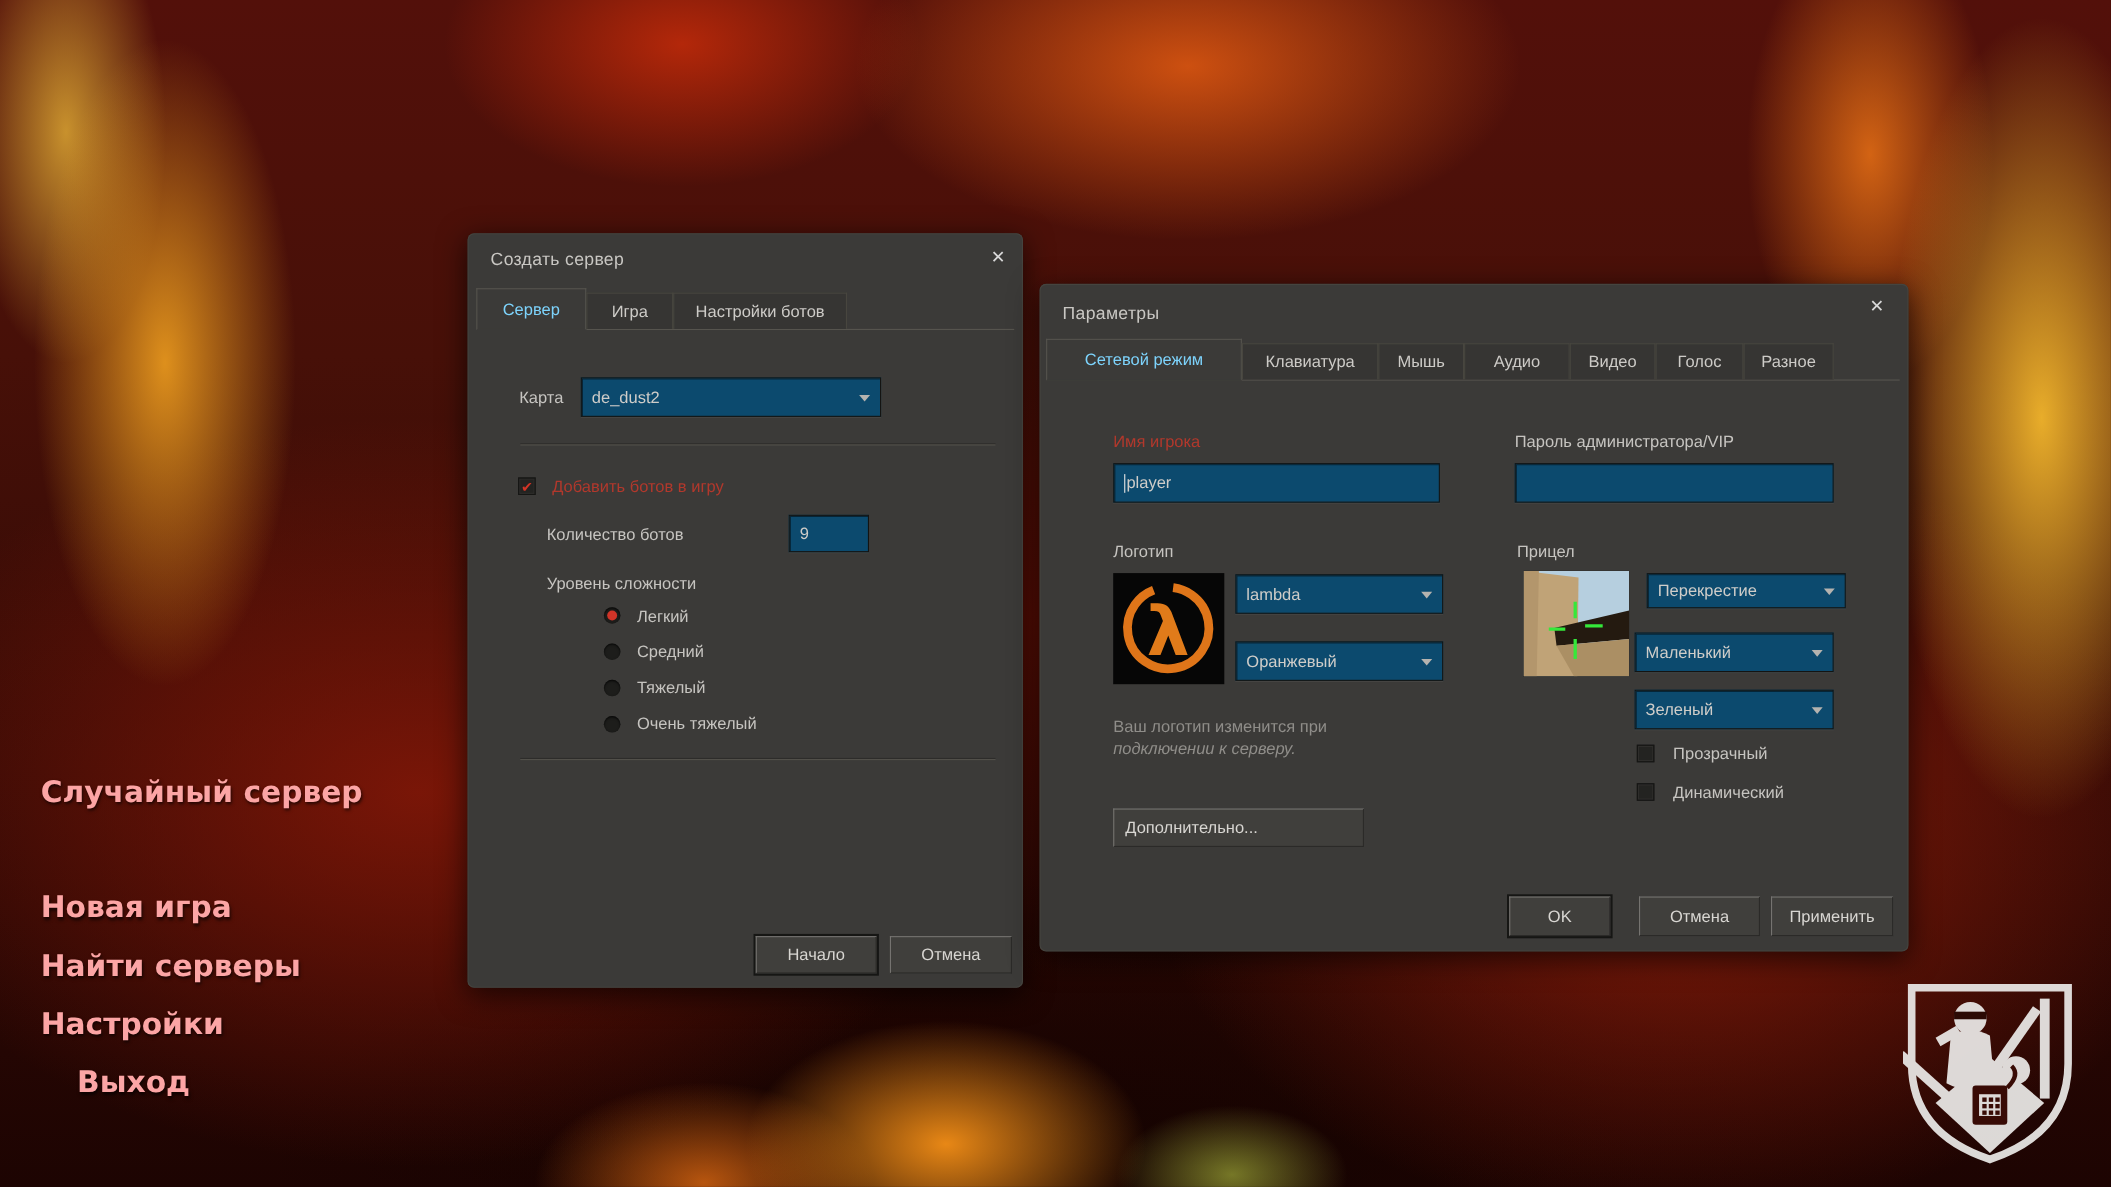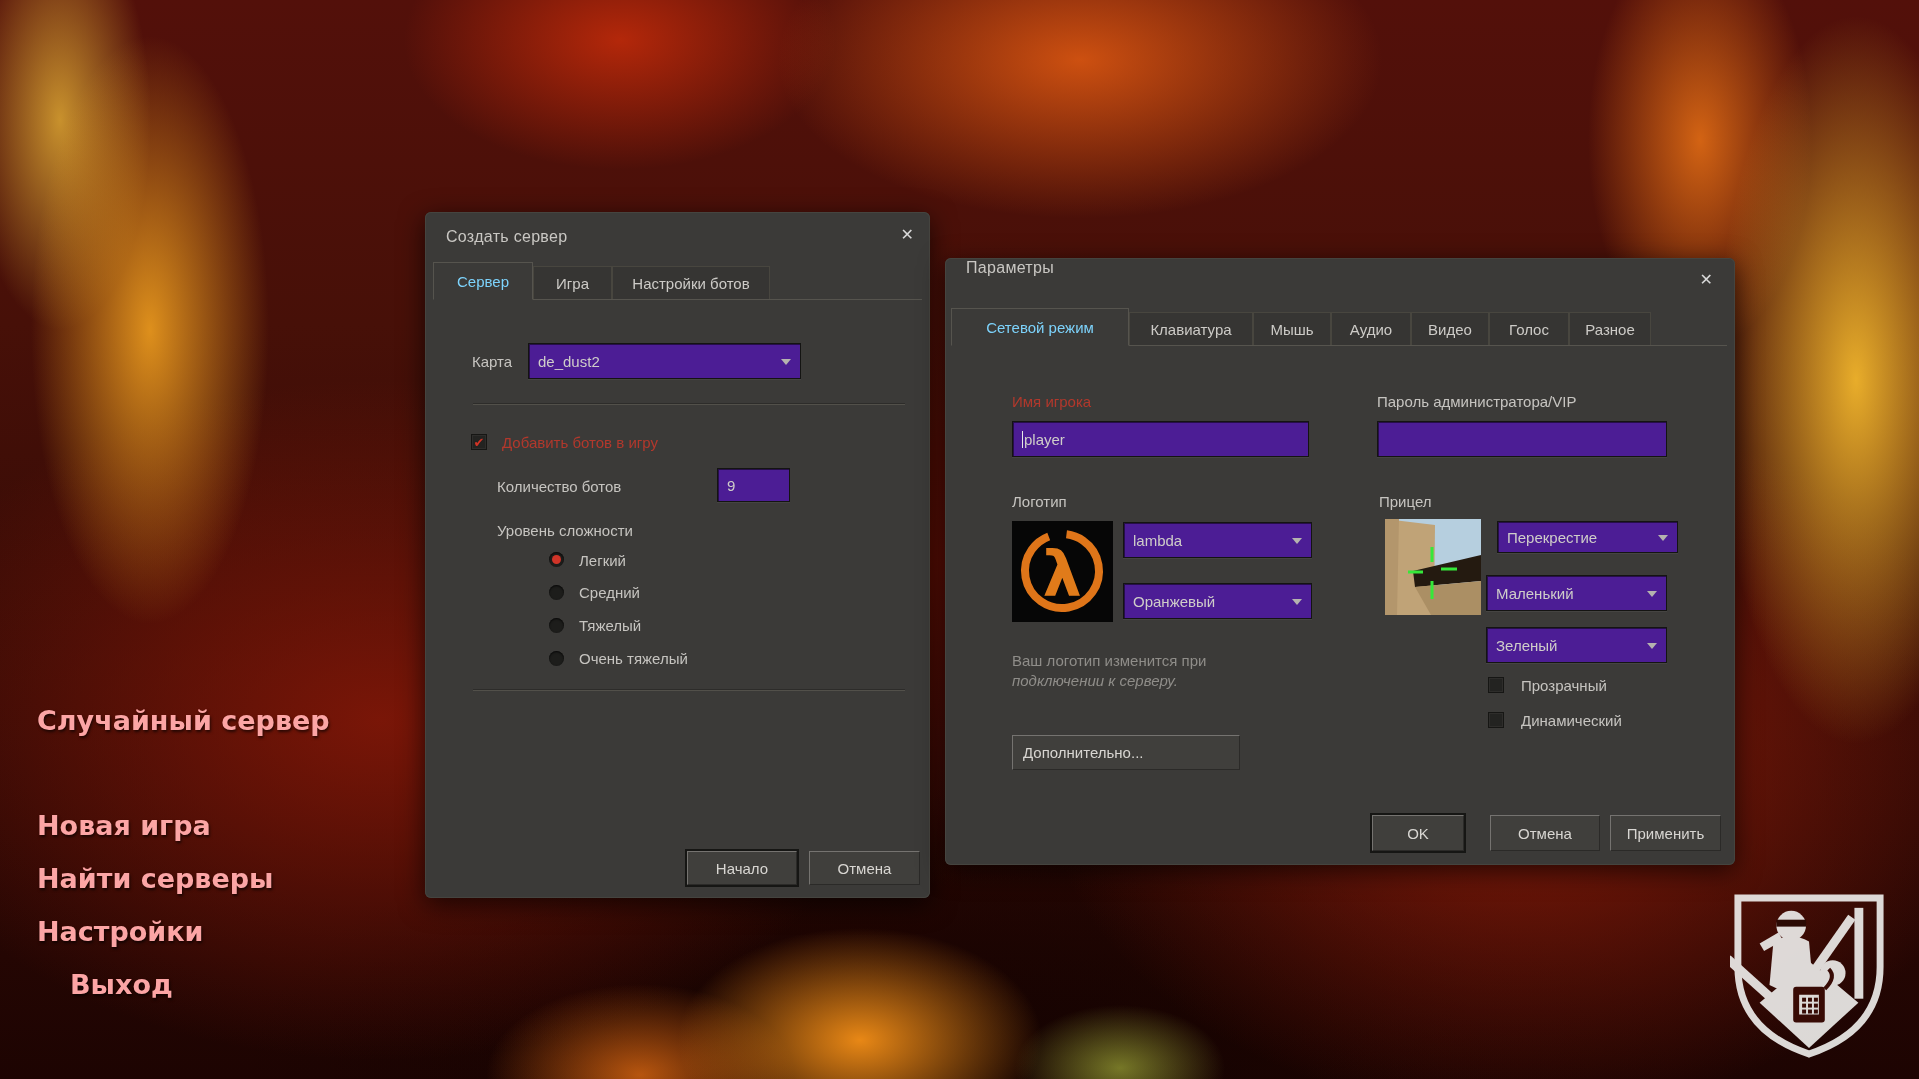--- a/index.html
+++ b/index.html
@@ -48,21 +48,21 @@
     color:#cdcbc7;font-size:15px;display:flex;align-items:center;justify-content:center;
     cursor:pointer;white-space:nowrap;padding:0 14px;
   }
   .tab.active{
     height:38px;background:#3b3a38;border:1px solid #56544e;border-bottom:1px solid #3b3a38;
     margin-bottom:-1px;color:#7dd3fc;
   }
   .lbl{position:absolute;font-size:15px;color:#c6c4c0;white-space:nowrap;}
   .lbl.red{color:#b2382c;}
   .field{
-    position:absolute;box-sizing:border-box;background:#4c1d95;
+    position:absolute;box-sizing:border-box;background:#0c4a6e;
     border:1px solid #141412;box-shadow:inset 0 0 0 1px #29292.7;
     color:#cfcdc9;font-size:15px;display:flex;align-items:center;padding:0 9px;
   }
   .field{box-shadow:inset 1px 1px 0 rgba(0,0,0,.5), 0 1px 0 rgba(255,255,255,.05);}
   .combo{cursor:pointer;}
   .combo .arrow{
     position:absolute;right:9px;top:50%;margin-top:-2px;
     width:0;height:0;border-left:5px solid transparent;border-right:5px solid transparent;
     border-top:6px solid #b5b3af;
   }
@@ -149,28 +149,28 @@
   <div class="radio" style="left:124px;top:439px;"></div>
   <div class="lbl" style="left:154px;top:438px;">Очень тяжелый</div>
 
   <div class="sep" style="left:48px;top:477px;width:432px;"></div>
 
   <div class="btn default" style="left:262px;top:639px;width:110px;height:34px;">Начало</div>
   <div class="btn" style="left:384px;top:639px;width:111px;height:34px;">Отмена</div>
 </div>
 
 <div class="dialog" style="left:945px;top:258px;width:790px;height:607px;">
-  <div class="dlg-title" style="left:21px;top:1px;">Параметры</div>
+  <div class="dlg-title" style="left:21px;top:19px;">Параметры</div>
   <div class="dlg-close" style="right:22px;top:14px;">✕</div>
 
   <div class="tabstrip" style="left:6px;top:47px;width:776px;height:40px;">
     <div class="tab active" style="width:178px;">Сетевой режим</div>
     <div class="tab" style="width:124px;">Клавиатура</div>
     <div class="tab" style="width:78px;">Мышь</div>
-    <div class="tab" style="width:80px;">Аудио</div>
+    <div class="tab" style="width:96px;">Аудио</div>
     <div class="tab" style="width:78px;">Видео</div>
     <div class="tab" style="width:80px;">Голос</div>
     <div class="tab" style="width:82px;">Разное</div>
   </div>
 
   <div class="lbl red" style="left:67px;top:135px;">Имя игрока</div>
   <div class="field" style="left:67px;top:163px;width:297px;height:36px;">
     <span class="caret"></span>
     <span>player</span>
   </div>

